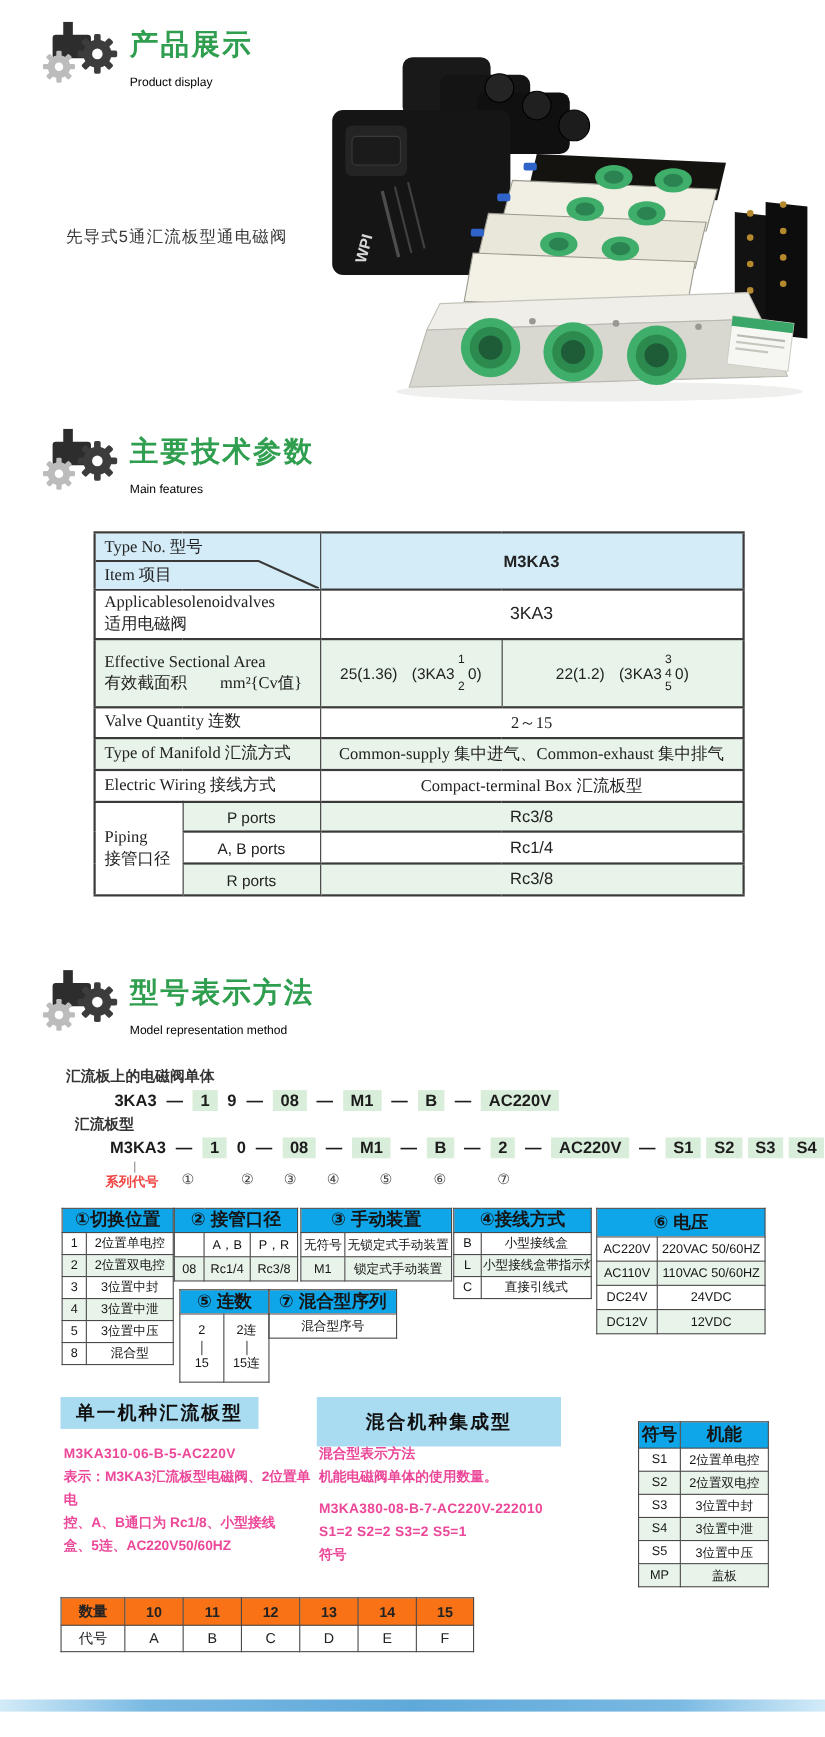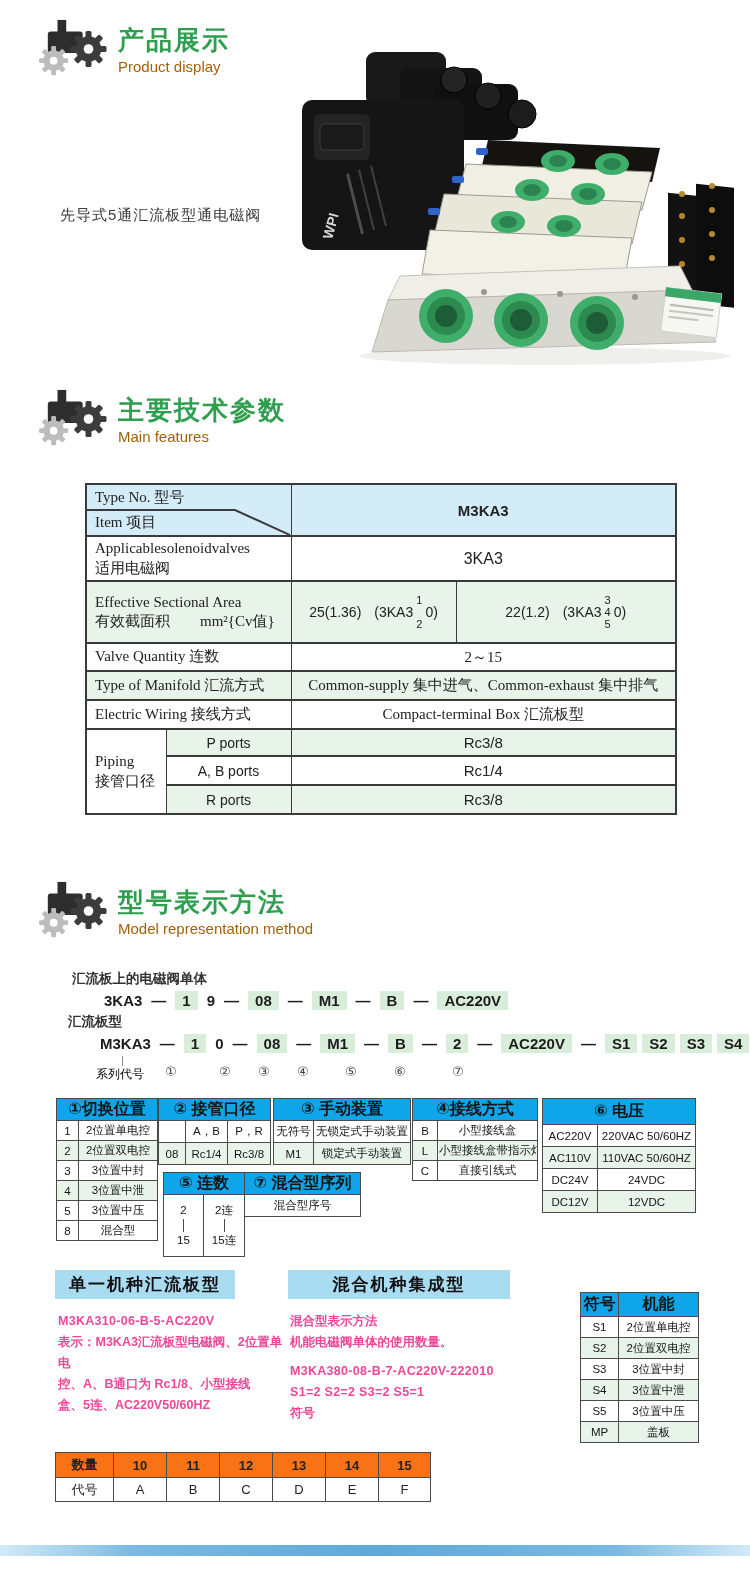--- a/index.html
+++ b/index.html
@@ -3,21 +3,21 @@
 <meta charset="utf-8">
 <style>
   *{margin:0;padding:0;box-sizing:border-box}
   html,body{background:#fff}
   body{font-family:"Liberation Sans","DejaVu Sans",sans-serif;color:#222}
   .page{position:relative;width:750px;height:1579px;background:#fff;overflow:hidden}
   .abs{position:absolute}
 
   
   .sec-title-zh{font-size:26px;font-weight:bold;color:#2f9e4f;letter-spacing:2px;line-height:1.1}
-  .sec-title-en{font-size:15px;color:#a16207;margin-top:3px}
+  .sec-title-en{font-size:11px;color:#000000;margin-top:14px}
 
   
   .intro{font-size:15px;color:#3a3a3a;letter-spacing:1px}
 
   
   table.spec{border-collapse:collapse;table-layout:fixed;width:590px;border:2px solid #3a3a3a}
   table.spec td{border-left:1px solid #3a3a3a;border-right:1px solid #3a3a3a;
     border-top:2px solid #3a3a3a;border-bottom:2px solid #3a3a3a;
     font-size:15px;vertical-align:middle;text-align:center;padding:2px 4px}
   table.spec td.lab{font-family:"Liberation Serif","DejaVu Serif",serif;text-align:left;padding-left:8px;line-height:1.3}
@@ -36,21 +36,21 @@
   .formula{display:inline-flex;align-items:center}
   .stack{display:inline-flex;flex-direction:column;align-items:center;font-size:11px;line-height:1.1;margin:0 3px}
   .stack i{font-style:normal;display:block;min-height:11px}
 
   
   .mlabel{font-size:13.5px;font-weight:bold;color:#333}
   .mline{display:flex;align-items:center;gap:9px;font-size:15px;font-weight:bold;color:#1c1c1c;white-space:nowrap}
   .mline .hl{background:#d9eeda;padding:1px 7px;display:inline-block}
   .mline .sfx{display:inline-flex;gap:5px}
   .callout{font-size:13px;color:#444}
-  .series-lab{font-size:12px;font-weight:normal;color:#000000}
+  .series-lab{font-size:12px;font-weight:bold;color:#ef4444}
   .tick{width:1px;height:10px;background:#8a8a8a}
 
   
   table.mt{border-collapse:collapse;table-layout:fixed}
   table.mt td{border:1px solid #4a4a4a;font-size:11.5px;color:#151515;text-align:center;
     vertical-align:middle;padding:0 1px;background:#fff;overflow:hidden;white-space:nowrap}
   table.mt td.hd{background:#0ea5e9;font-weight:bold;font-size:16px}
   table.mt td.g{background:#e8f3e9}
   .range{display:flex;flex-direction:column;align-items:center;line-height:1.1;font-size:11.5px;padding:3px 0}
   .range .vl{width:1px;height:13px;background:#4a4a4a;margin:2px 0}
@@ -317,21 +317,21 @@
       <rect x="20" y="14" width="36" height="22" rx="3" fill="#2d2d2d"></rect>
       <use href="#gear8" transform="translate(62,32) scale(1.55)" color="#3c3c3c"></use>
       <use href="#gear8" transform="translate(26,44) scale(1.25)" color="#bcbcbc"></use>
     </svg>
   </span>
   <div class="abs" style="left:118px;top:888px">
     <div class="sec-title-zh">型号表示方法</div>
     <div class="sec-title-en">Model representation method</div>
   </div>
 
-  <div class="abs mlabel" style="left:72px;top:970px">汇流板上的电磁阀单体</div>
+  <div class="abs mlabel" style="left:60px;top:970px">汇流板上的电磁阀单体</div>
 
   <div class="abs mline" style="left:104px;top:991px">
     <span>3KA3</span>
     <span>—</span>
     <span class="hl">1</span>
     <span>9</span>
     <span>—</span>
     <span class="hl">08</span>
     <span>—</span>
     <span class="hl">M1</span>
@@ -549,21 +549,21 @@
     </table>
 
   <div class="abs blue-box" style="left:55px;top:1270px;width:180px;height:29px">单一机种汇流板型</div>
   <div class="abs para" style="left:58px;top:1311px;width:235px">
     <div class="code">M3KA310-06-B-5-AC220V</div>
     <div>表示：M3KA3汇流板型电磁阀、2位置单电</div>
     <div>控、A、B通口为 Rc1/8、小型接线</div>
     <div>盒、5连、AC220V50/60HZ</div>
   </div>
 
-  <div class="abs blue-box" style="left:288px;top:1270px;width:222px;height:29px">混合机种集成型</div>
+  <div class="abs blue-box" style="left:288px;top:1270px;width:222px;height:45px">混合机种集成型</div>
   <div class="abs para" style="left:290px;top:1311px;width:280px">
     <div>混合型表示方法</div>
     <div>机能电磁阀单体的使用数量。</div>
     <div style="height:8px"></div>
     <div class="code">M3KA380-08-B-7-AC220V-222010</div>
     <div class="code">S1=2  S2=2  S3=2  S5=1</div>
     <div>符号</div>
   </div>
 
   <table class="mt abs" style="left:580px;top:1292px;width:118px">

